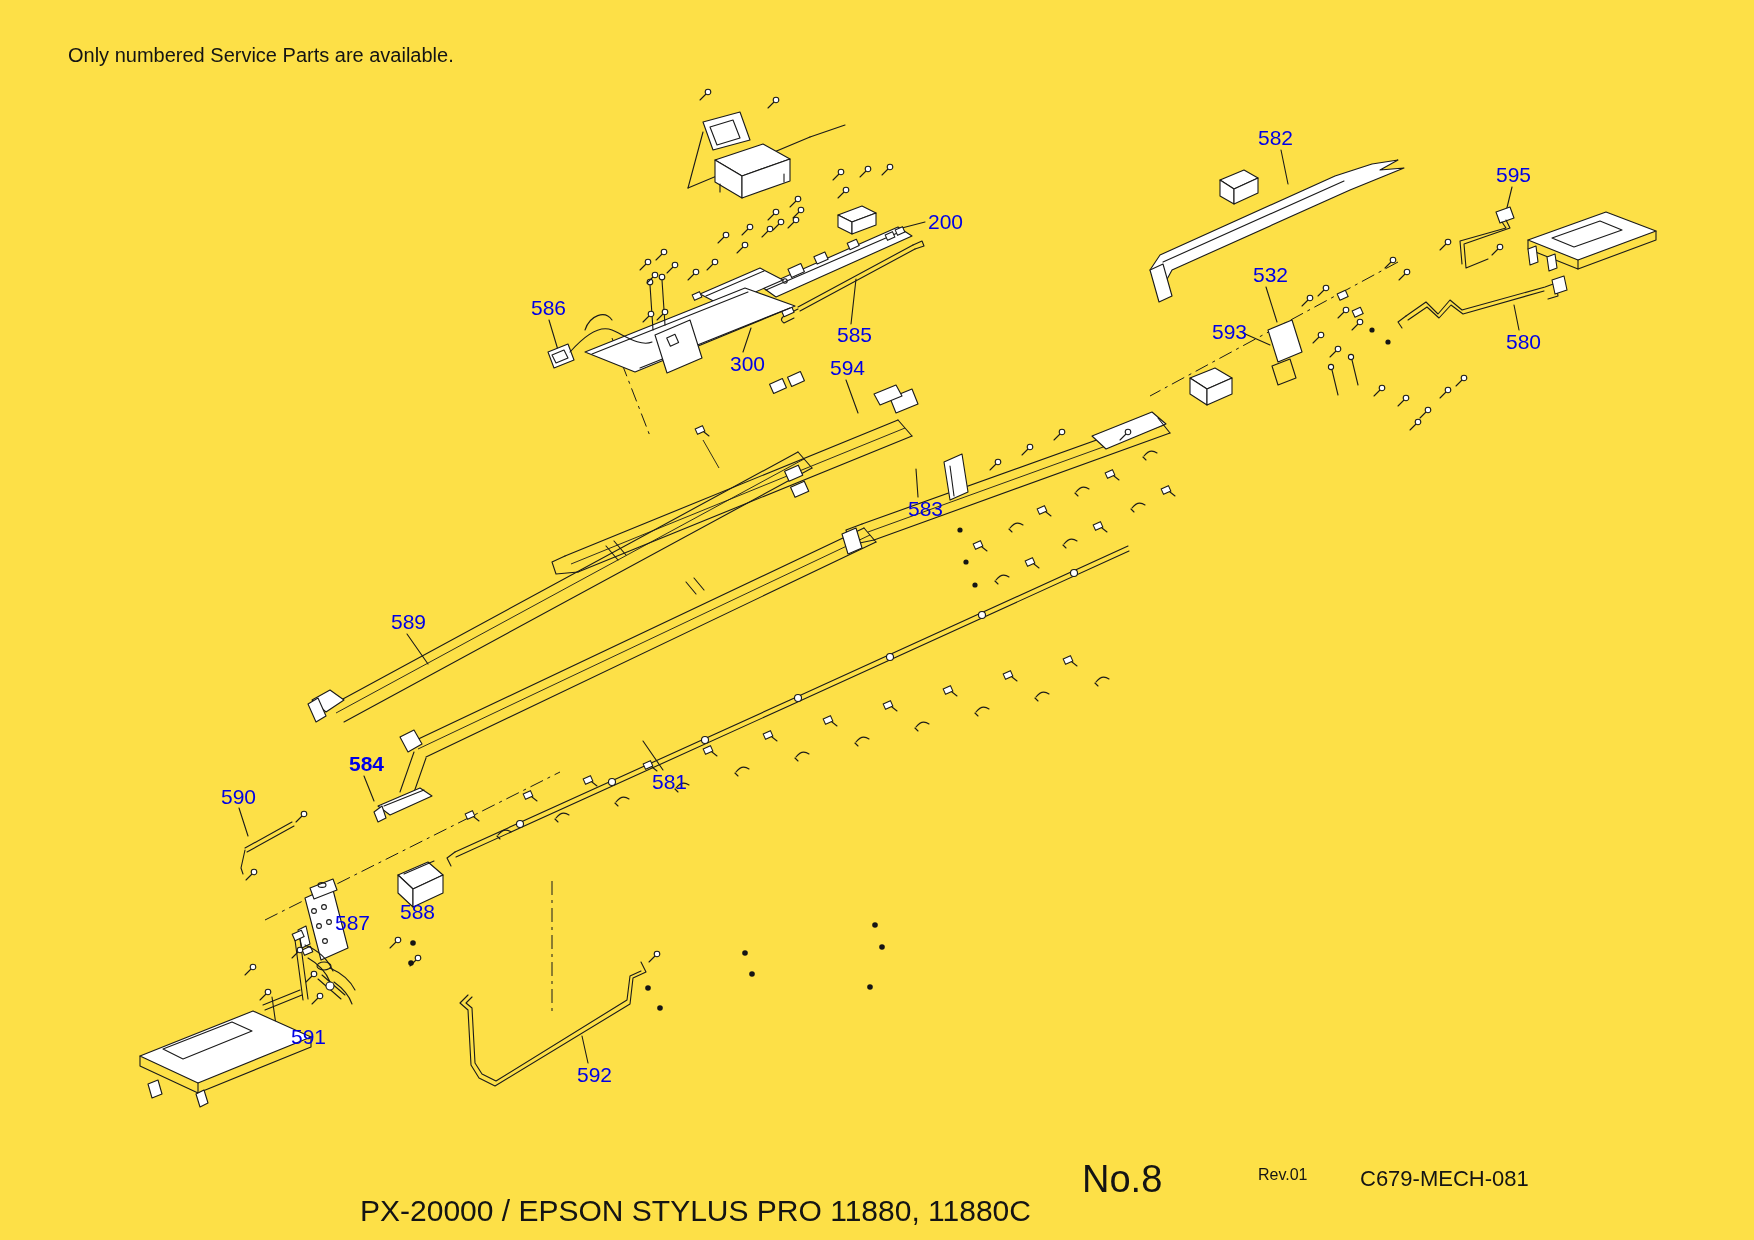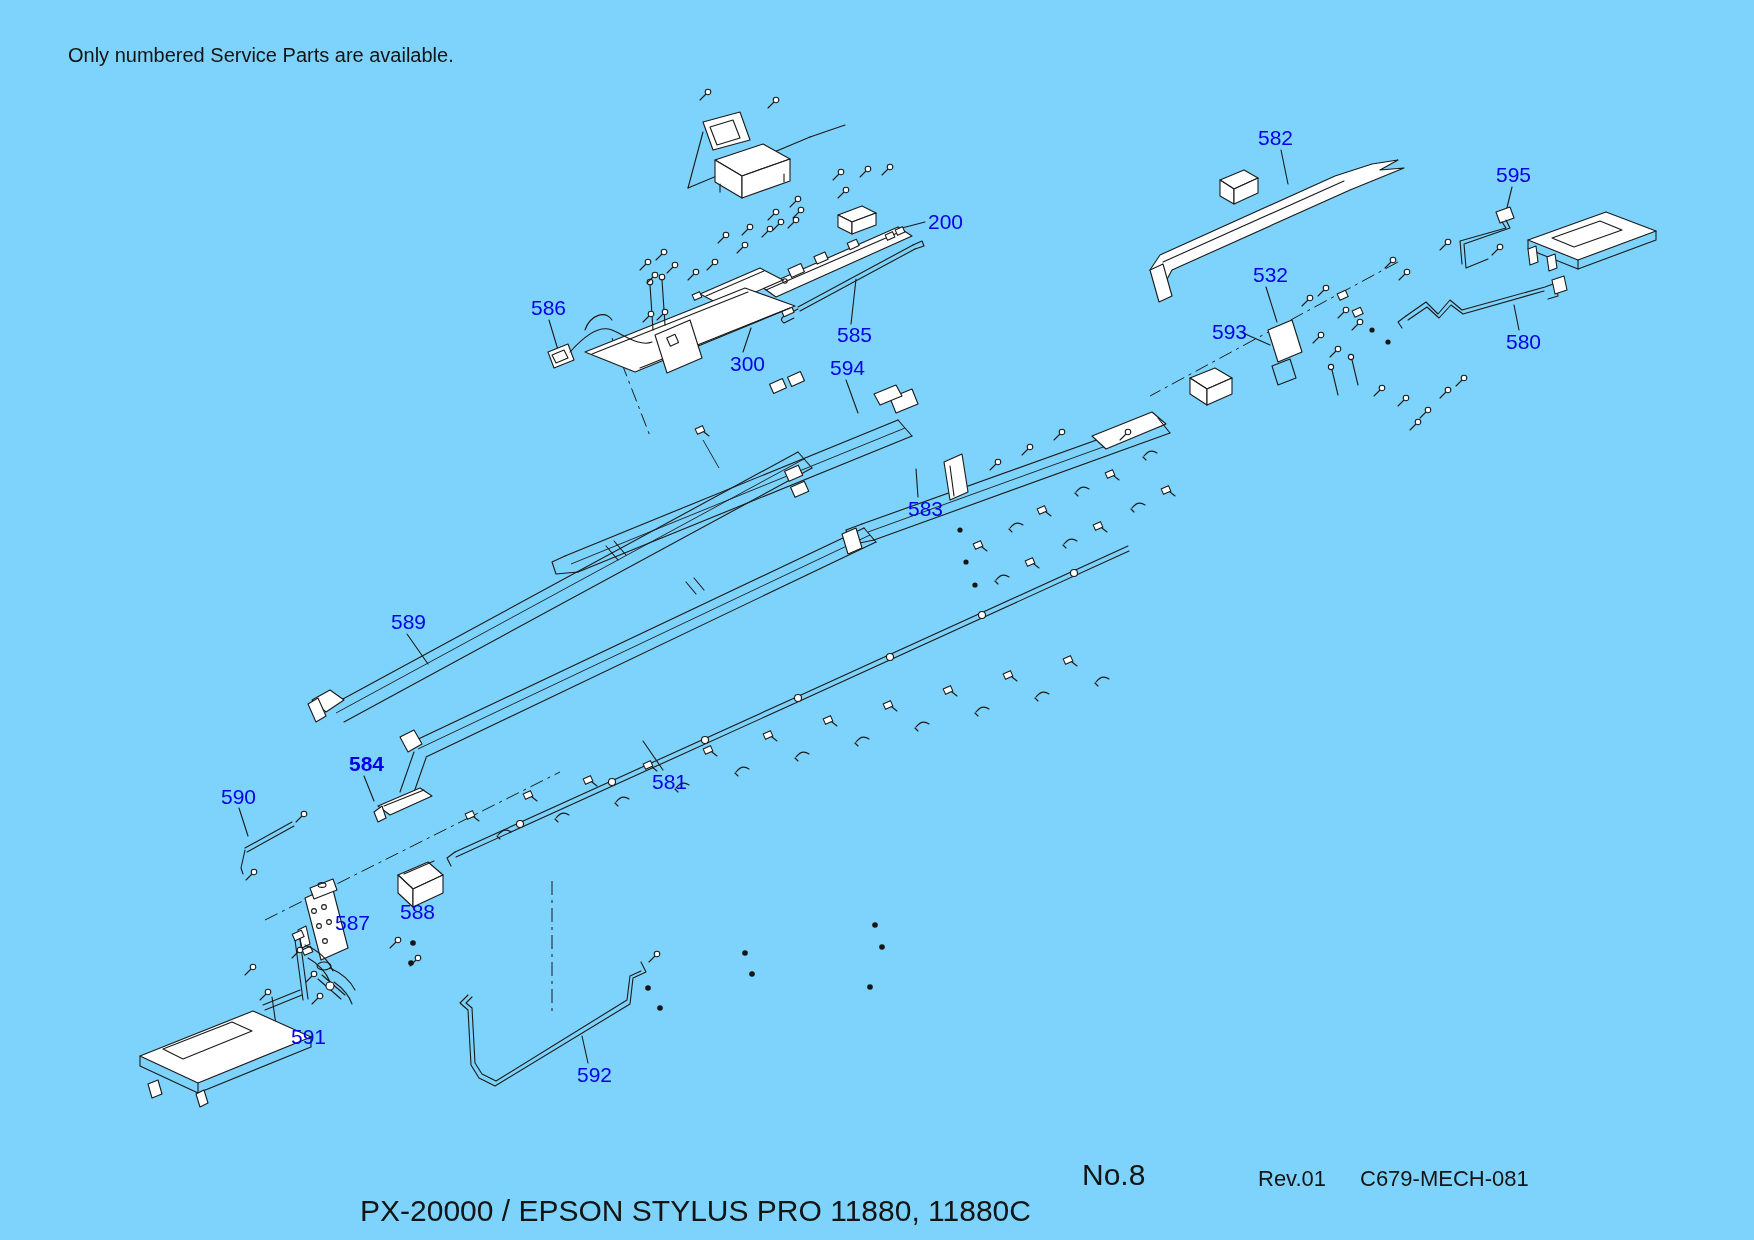--- a/index.html
+++ b/index.html
@@ -1,23 +1,23 @@
 <!DOCTYPE html>
 <html><head>
 <meta charset="utf-8">
 <style>
   html,body{margin:0;padding:0;background:#fff;}
-  #page{position:relative;width:1754px;height:1240px;background:#7dd3fc;overflow:hidden;
+  #page{position:relative;width:1754px;height:1240px;background:#fde047;overflow:hidden;
         font-family:"Liberation Sans",sans-serif;color:#111;}
   #art{position:absolute;left:0;top:0;}
   .txt{position:absolute;white-space:nowrap;}
   #note{left:68px;top:44px;font-size:20px;color:#141414;}
   #title{left:360px;top:1158px;font-size:30px;color:#141414;margin-top:36px;}
-  #sheetno{left:1082px;top:1158px;font-size:30px;color:#141414;}
-  #rev{left:1258px;top:1166px;font-size:22px;color:#141414;}
+  #sheetno{left:1082px;top:1158px;font-size:38px;color:#141414;}
+  #rev{left:1258px;top:1166px;font-size:16px;color:#141414;}
   #doccode{left:1360px;top:1166px;font-size:22px;color:#141414;}
   .part-label{position:absolute;font-size:21px;line-height:1;white-space:nowrap;}
   svg *{vector-effect:non-scaling-stroke;}
   .ln{stroke:#1a1a1a;stroke-width:1.1;fill:none;stroke-linejoin:round;stroke-linecap:round;}
   .fw{stroke:#1a1a1a;stroke-width:1.1;fill:#ffffff;stroke-linejoin:round;}
   .dd{stroke:#1a1a1a;stroke-width:1;fill:none;stroke-dasharray:14 5 3 5;}
   .thin{stroke:#1a1a1a;stroke-width:0.9;fill:none;}
   .dot{fill:#151515;stroke:none;}
 </style>
 </head>

